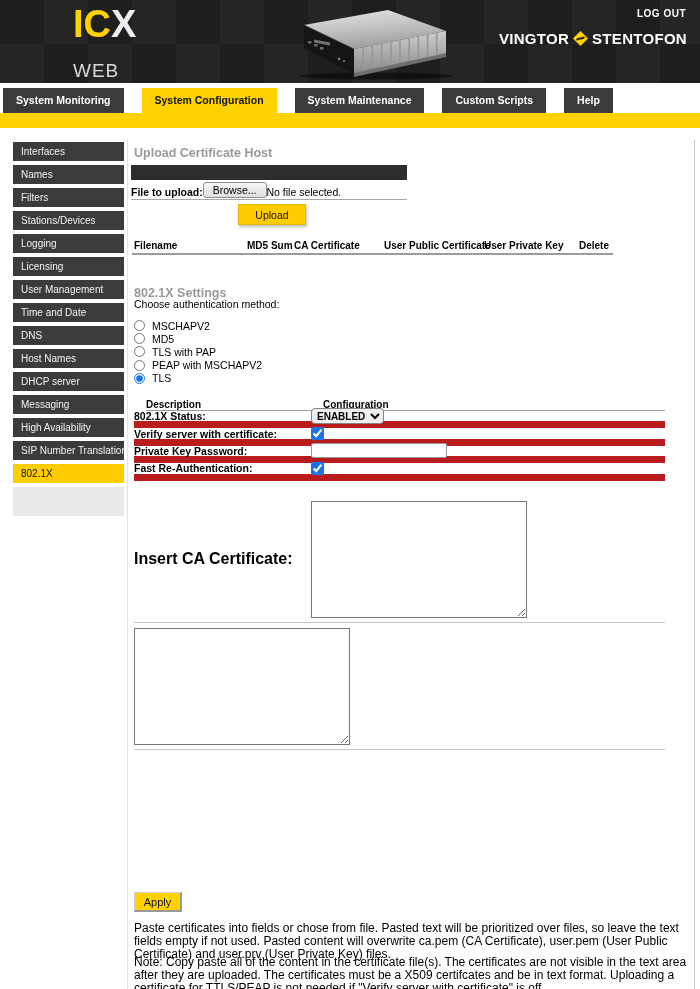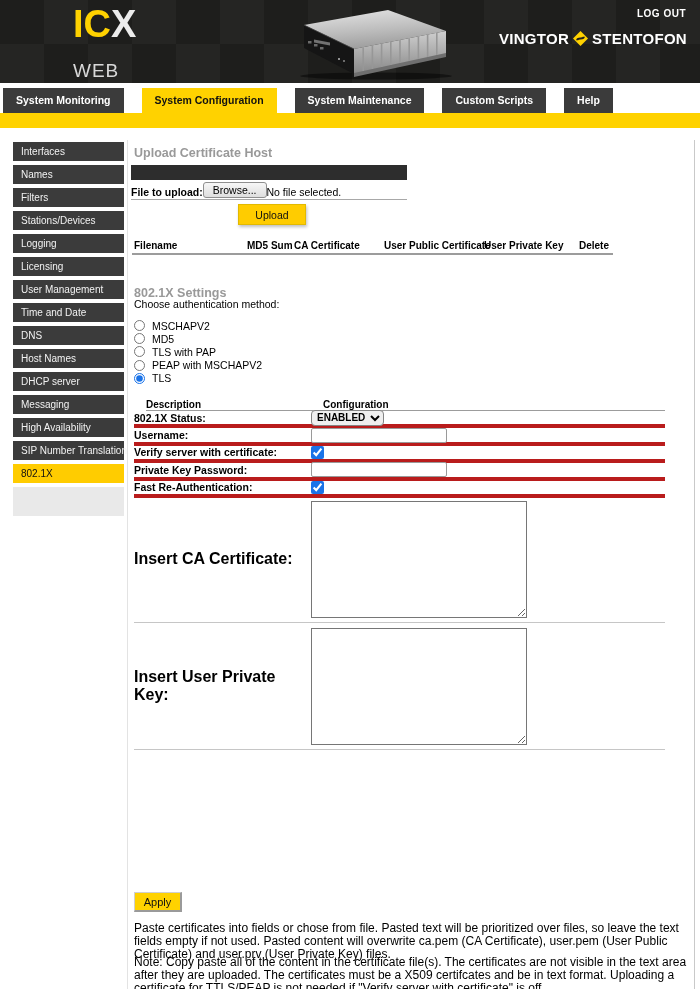--- a/index.html
+++ b/index.html
@@ -57,21 +57,21 @@
   .ch0{left:2px;} .ch1{left:115px;} .ch2{left:162px;} .ch3{left:252px;} .ch4{left:352px;} .ch5{left:447px;}
 
   .method-label { position:absolute; top:158px; left:6px; font-size:10.5px; }
   .radios { position:absolute; top:179px; left:6px; display:flex; flex-direction:column; }
   .radio-row { display:flex; align-items:center; gap:7px; font-size:10.5px; height:13.2px; cursor:pointer; }
   input[type=radio] { width:11px; height:11px; accent-color:#1a73e8; margin:0; }
 
   .settings-table { position:absolute; top:256px; left:6px; width:531px; font-size:10.5px; }
   .st-head { display:flex; align-items:flex-end; height:15px; border-bottom:1px solid #9c9c9c; font-weight:700; font-size:10px;margin-left:12px; }
   .col-desc { width:177px; flex:none; }
-  .srow { display:flex; align-items:center; height:17.4px; border-bottom:4px solid #b91c1c; }
+  .srow { display:flex; align-items:center; height:17.4px; border-bottom:7px solid #b91c1c; }
   .slabel { width:177px; flex:none; font-weight:700; }
   .txt { width:136px; height:15px; border:1px solid #9a9a9a; border-radius:2px; font-size:10.5px; padding:0 3px; font-family:"Liberation Sans",sans-serif; }
   .sel { height:16px; font-size:10px; font-weight:700; border:1px solid #848484; border-radius:4px; background:#efefef; padding:0 1px; font-family:"Liberation Sans",sans-serif; }
   input[type=checkbox] { width:13px; height:13px; accent-color:#1a73e8; margin:0; }
 
   .ta-rows { position:absolute; top:356px; left:6px; width:531px; }
   .ta-row { display:flex; align-items:center; height:127px; border-bottom:1px solid #c6c6c6; }
   .ta-row textarea { width:216px; height:117px; border:1px solid #767676; font-size:10px; font-family:"DejaVu Sans Mono", monospace; resize:both; }
 
   .apply-btn { position:absolute; top:752px; left:6px; width:48px; height:20px; background:#ffd200; border:1px solid #cfcfcf; border-right:2px solid #9a9a9a; border-bottom:2px solid #9a9a9a; font-size:11px; color:#111; cursor:pointer; font-family:"Liberation Sans",sans-serif; }
@@ -222,44 +222,39 @@
       <span class="col-desc">Description</span>
       <span>Configuration</span>
     </div>
     <div class="srow">
       <span class="slabel">802.1X Status:</span>
       <select class="sel">
         <option>ENABLED</option>
       </select>
     </div>
     <div class="srow">
-      <span class="slabel">Username:</span>
-      <input type="text" class="txt" value="" style="">
-    </div>
-    <div class="srow">
       <span class="slabel">Verify server with certificate:</span>
       <input type="checkbox" checked="" style="">
     </div>
     <div class="srow">
       <span class="slabel">Private Key Password:</span>
       <input type="text" class="txt" value="" style="">
     </div>
     <div class="srow">
       <span class="slabel">Fast Re-Authentication:</span>
       <input type="checkbox" checked="" style="">
     </div>
   </div>
 
   <div class="ta-rows">
     <div class="ta-row">
       <span class="slabel">Insert CA Certificate:</span>
       <textarea style=""></textarea>
     </div>
     <div class="ta-row">
-      <span class="slabel">Insert User Private Key:</span>
       <textarea style=""></textarea>
     </div>
   </div>
 
   <button class="apply-btn">Apply</button>
 
   <p class="footnote" id="fn1">Paste certificates into fields or chose from file. Pasted text will be prioritized over files, so leave the text fields empty if not used. Pasted content will overwrite ca.pem (CA Certificate), user.pem (User Public Certificate) and user.prv (User Private Key) files.</p>
   <p class="footnote" id="fn2">Note: Copy paste all of the content in the certificate file(s). The certificates are not visible in the text area after they are uploaded. The certificates must be a X509 certifcates and be in text format. Uploading a certificate for TTLS/PEAP is not needed if "Verify server with certificate" is off.</p>
 </div>
 

